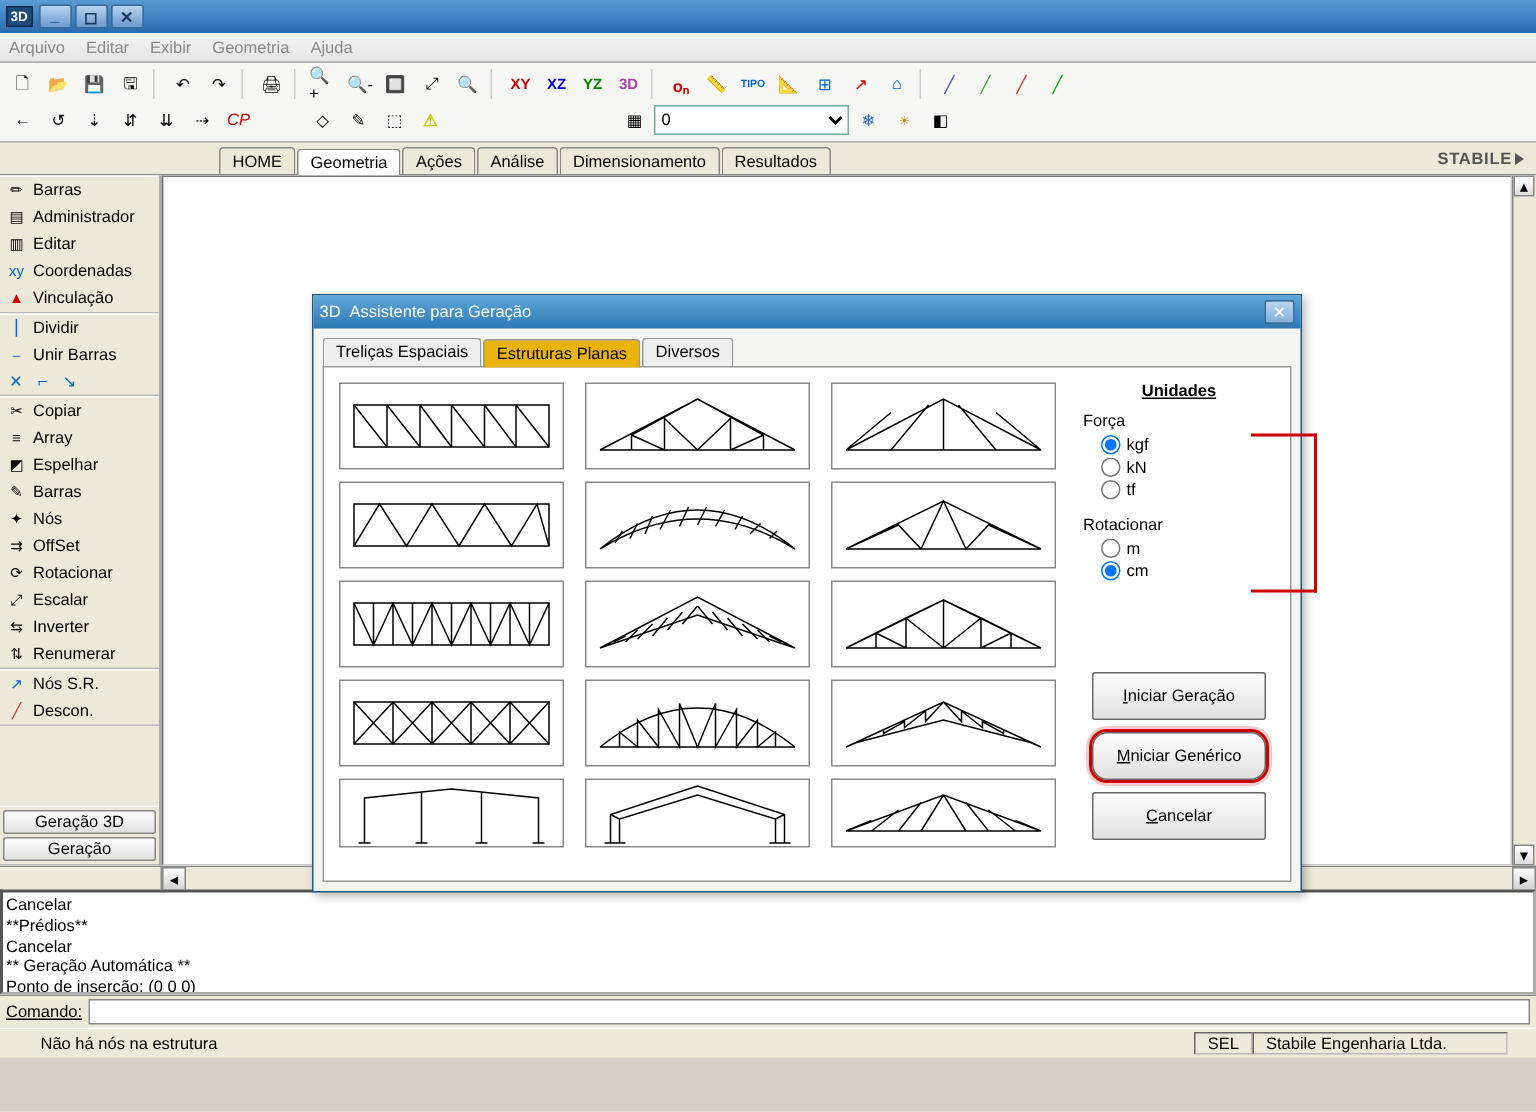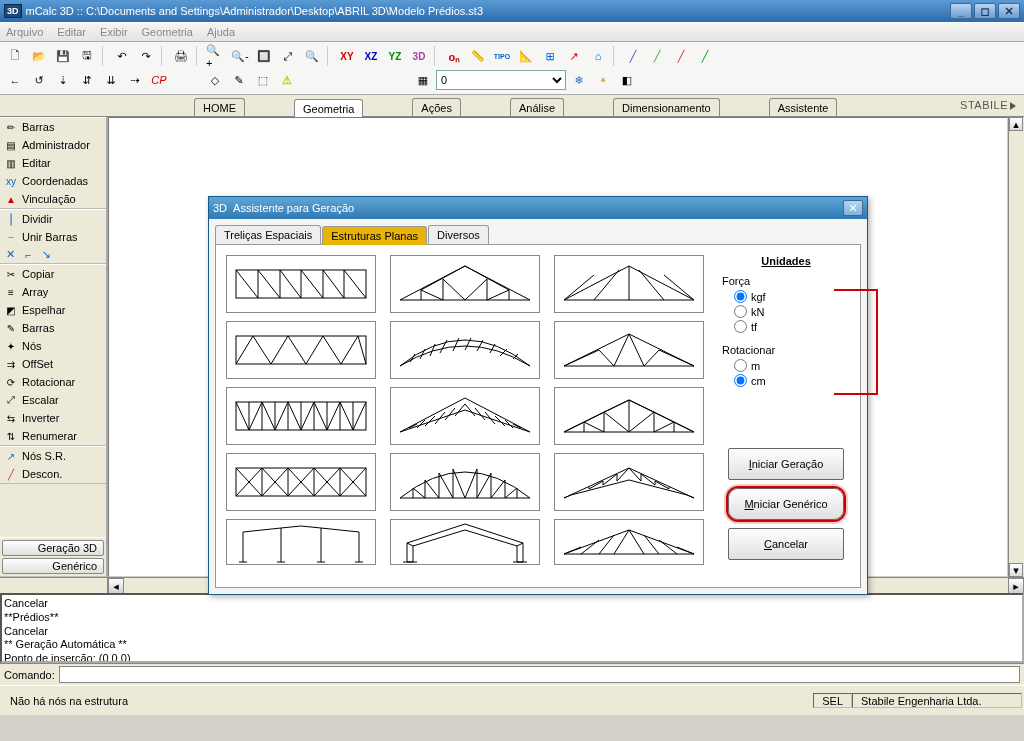--- a/index.html
+++ b/index.html
@@ -10,43 +10,43 @@
   .titlebar .winbtns { display: flex; gap: 2px; }
   .titlebar .winbtn { width: 22px; height: 16px; background: linear-gradient(to bottom,#b8d4f0,#6a9bd0); border: 1px solid #3a6a9a; border-radius: 2px; display:flex; align-items:center; justify-content:center; color:#1a3a5a; font-weight:bold; cursor:pointer;}
   .menubar { height: 20px; background: linear-gradient(to bottom,#f4f4f4,#e4e4e4); border-top:1px solid #fff; border-bottom:1px solid #aaa; display:flex; align-items:center; padding:0 6px; color:#888; gap:14px;}
   .menubar .m { color:#888; cursor:pointer;}
   .toolbar-area { background:#f6f6f4; border-bottom:1px solid #aaa; padding:2px 4px; }
   .tb-row { display:flex; align-items:center; gap:2px; padding:1px 0; flex-wrap:wrap;}
   .tbtn { width:22px; height:22px; display:flex; align-items:center; justify-content:center; cursor:pointer; border:1px solid transparent;}
   .sep { width:5px; height:20px; border-left:1px solid #ccc; margin:0 2px;}
   .xyz { font-weight:bold; font-size:10px; }
   .xy-c { color:#c00;} .xz-c{color:#00c;} .yz-c{color:#080;} .td-c{color:#a4a;}
-  .brand { position:absolute; right:8px; top:56px; font-weight:normal; color:#555; font-size:12px; letter-spacing:.5px;}
+  .brand { position:absolute; right:8px; top:56px; font-weight:bold; color:#555; font-size:12px; letter-spacing:.5px;}
   .brand .tri{display:inline-block;width:0;height:0;border-top:4px solid transparent;border-bottom:4px solid transparent;border-left:6px solid #555;margin-left:2px;vertical-align:middle;}
   .combo-sm { height:20px; width:130px; border:1px solid #7a9; background:#fff; font-size:11px;}
   .tabs-bar { height:22px; background:#ece9d8; border-bottom:1px solid #888; display:flex; align-items:flex-end; padding-left:146px;}
-  .ptab { padding:3px 8px 2px; border:1px solid #888; border-bottom:none; border-top-left-radius:3px; border-top-right-radius:3px; background:#ece9d8; margin-right:1px; cursor:pointer; color:#000;margin-left:48px;}
+  .ptab { padding:3px 8px 2px; border:1px solid #888; border-bottom:none; border-top-left-radius:3px; border-top-right-radius:3px; background:#ece9d8; margin-right:1px; cursor:pointer; color:#000;}
   .ptab.active { background:#fff; position:relative; top:1px; }
   .main-row { display:flex; height:460px; background:#fff;}
   .side-panel { width:108px; border-right:2px inset #aaa; background:#ece9d8; overflow:hidden; display:flex; flex-direction:column;}
   .side-group { border-top:1px solid #fff; border-bottom:1px solid #bbb;}
   .side-item { display:flex; align-items:center; gap:4px; padding:2px 4px; cursor:pointer; white-space:nowrap;}
   .side-item .si { width:14px; height:14px; display:inline-flex;align-items:center;justify-content:center;font-size:10px;}
-  .side-btn { border:1px solid #888; border-radius:2px; padding:1px 6px; margin:2px; background:linear-gradient(#fefefe,#e0e0e0); text-align:right; cursor:pointer;}
+  .side-btn { border:1px solid #888; border-radius:2px; padding:1px 6px; margin:2px; background:linear-gradient(#fefefe,#e0e0e0); text-align:center; cursor:pointer;}
   .canvas { flex:1; background:#fff; position:relative; border:1px inset #ccc;}
   .vscroll { width:16px; background:#ece9d8; border-left:1px solid #888;}
   .hscroll-row { height:16px; background:#ece9d8; border-top:1px solid #888; display:flex;}
   .hscroll-space{width:108px;border-right:1px solid #888;}
   .hscroll{flex:1;position:relative;}
   .hscroll .arrow{width:16px;height:16px;border:1px solid #888;background:linear-gradient(#fefefe,#d0d0d0);position:absolute;top:0;display:flex;align-items:center;justify-content:center;cursor:pointer;}
   .hscroll .thumb{position:absolute;top:1px;height:14px;width:18px;left:540px;background:linear-gradient(#fefefe,#d0d0d0);border:1px solid #888;}
   .console { height:70px; background:#fff; border:2px inset #aaa; margin:0; overflow:auto; padding:2px; line-height:1.25; position:relative;}
-  .cmd-row { height:22px; display:flex; align-items:center; padding:0 4px; background:#ece9d8; border-top:1px solid #888;}
+  .cmd-row { height:22px; display:flex; align-items:center; padding:0 4px; background:#ece9d8; border-top:1px solid #888;text-decoration:underline;}
   .cmd-row input{flex:1; height:17px; border:1px solid #888; background:#fff; margin-left:4px;}
-  .status { height:30px; background:#ece9d8; border-top:1px solid #fff; display:flex; align-items:center; padding:0 2px; font-size:11px; justify-content:flex-end;}
+  .status { height:20px; background:#ece9d8; border-top:1px solid #fff; display:flex; align-items:center; padding:0 19px; font-size:11px; justify-content:flex-end;}
   .status .seg{border:1px inset #bbb; padding:0 8px; height:15px;display:flex;align-items:center;}
 
   
   .dialog { position:absolute; left:208px; top:196px; width:660px; background:#f4f4f2; border:1px solid #1a5a8a; box-shadow:2px 2px 6px rgba(0,0,0,.3);}
   .dialog .dtitle { height:22px; background:linear-gradient(to bottom,#5fa7d7,#2f79b3); color:#fff; display:flex; align-items:center; padding:0 4px;}
   .dialog .dtitle .icon3d{margin-right:6px;}
   .dialog .dtitle .dclose{width:20px;height:16px;background:linear-gradient(#b8d4f0,#84b0dd);border:1px solid #3a6a9a;border-radius:2px;display:flex;align-items:center;justify-content:center;color:#fff;cursor:pointer;}
   .dialog .dtabs{display:flex;padding:6px 6px 0;}
   .dialog .dtab{padding:3px 8px;border:1px solid #999;border-bottom:none;background:#eee;border-top-left-radius:3px;border-top-right-radius:3px;margin-right:1px;cursor:pointer;}
   .dialog .dtab.active{background:#eab308;position:relative;top:1px;z-index:3;}
@@ -63,21 +63,20 @@
   .dlg-btn{display:block;margin:8px auto 0;width:116px;height:32px;border:1px solid #666;background:linear-gradient(#fefefe,#e0e0e0);border-radius:2px;cursor:pointer;}
   .dlg-btn.highlight{box-shadow:0 0 0 2px #c00,0 0 0 4px rgba(204,0,0,.2);border-radius:10px;}
   .btn-wrap{margin-top:60px;}
   u.al { text-decoration: underline; }
 </style>
 </head>
 <body>
 
 <div class="titlebar">
   <span class="icon3d">3D</span>
-  <span class="title-text">mCalc 3D :: C:\Documents and Settings\Administrador\Desktop\ABRIL 3D\Modelo Prédios.st3</span>
   <div class="winbtns">
     <div class="winbtn">_</div>
     <div class="winbtn">◻</div>
     <div class="winbtn">✕</div>
   </div>
 </div>
 
 <div class="menubar">
   <span class="m">Arquivo</span>
   <span class="m">Editar</span>
@@ -146,21 +145,21 @@
   </div>
   <span class="brand"><span>STABILE</span><span class="tri"></span></span>
 </div>
 
 <div class="tabs-bar">
   <div class="ptab">HOME</div>
   <div class="ptab active">Geometria</div>
   <div class="ptab">Ações</div>
   <div class="ptab">Análise</div>
   <div class="ptab">Dimensionamento</div>
-  <div class="ptab">Assistente</div>
+  <div class="ptab">Resultados</div>
 </div>
 
 <div class="main-row">
   <div class="side-panel">
     <div class="side-group">
       <div class="side-item">
           <span class="si">✏</span>
           <span>Barras</span>
         </div>
       <div class="side-item">
@@ -242,21 +241,21 @@
           <span class="si" style="color:#06c">↗</span>
           <span>Nós S.R.</span>
         </div>
       <div class="side-item">
           <span class="si" style="color:#c33">╱</span>
           <span>Descon.</span>
         </div>
     </div>
     <div class="side-group" style="margin-top:auto;">
       <div class="side-btn">Geração 3D</div>
-      <div class="side-btn">Genérico</div>
+      <div class="side-btn">Geração</div>
     </div>
   </div>
   <div class="canvas"></div>
   <div class="vscroll" style="position:relative;">
     <div class="arrow" style="position:absolute;top:0;left:0;width:14px;height:14px;border:1px solid #888;background:linear-gradient(#fff,#ddd);display:flex;align-items:center;justify-content:center;">▴</div>
     <div class="arrow" style="position:absolute;bottom:0;left:0;width:14px;height:14px;border:1px solid #888;background:linear-gradient(#fff,#ddd);display:flex;align-items:center;justify-content:center;">▾</div>
   </div>
 </div>
 <div class="hscroll-row">
   <div class="hscroll-space"></div>

